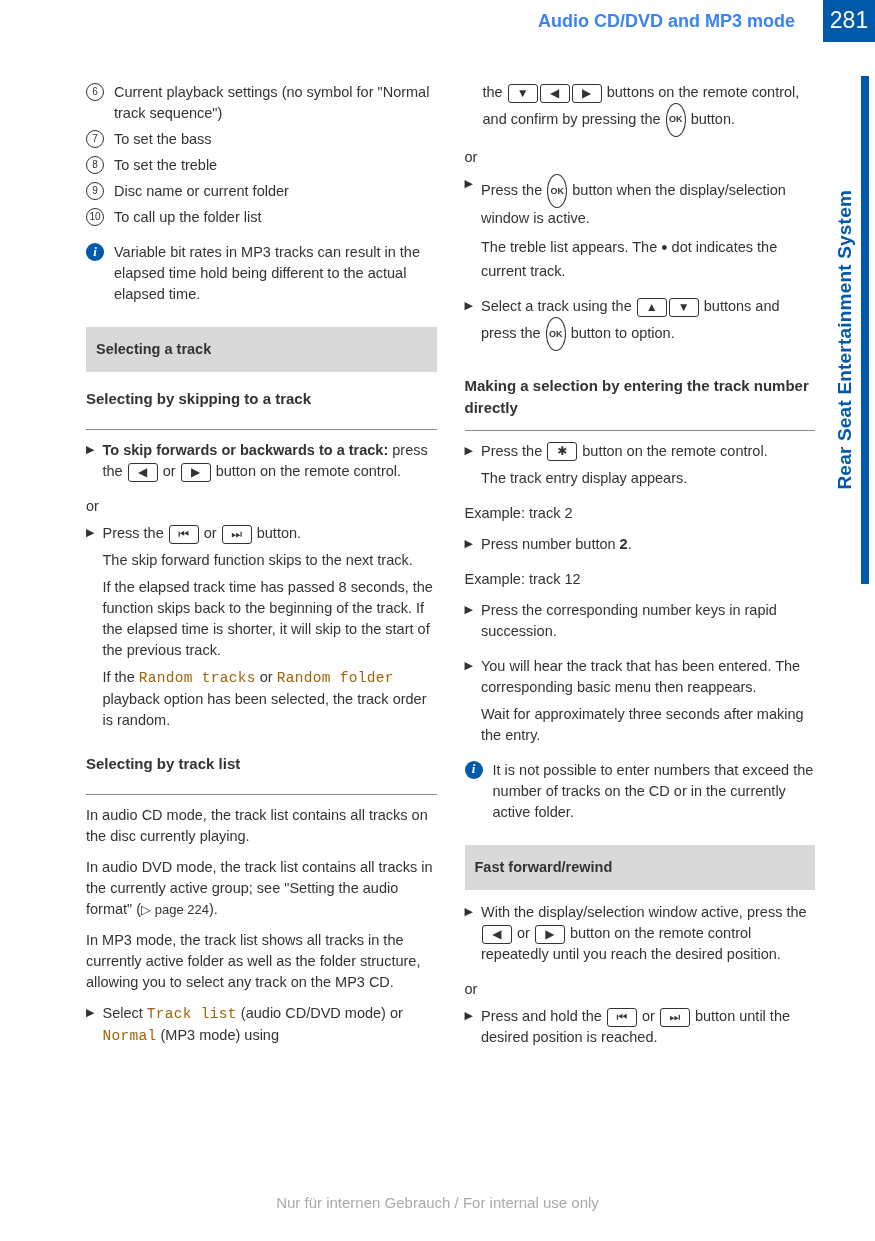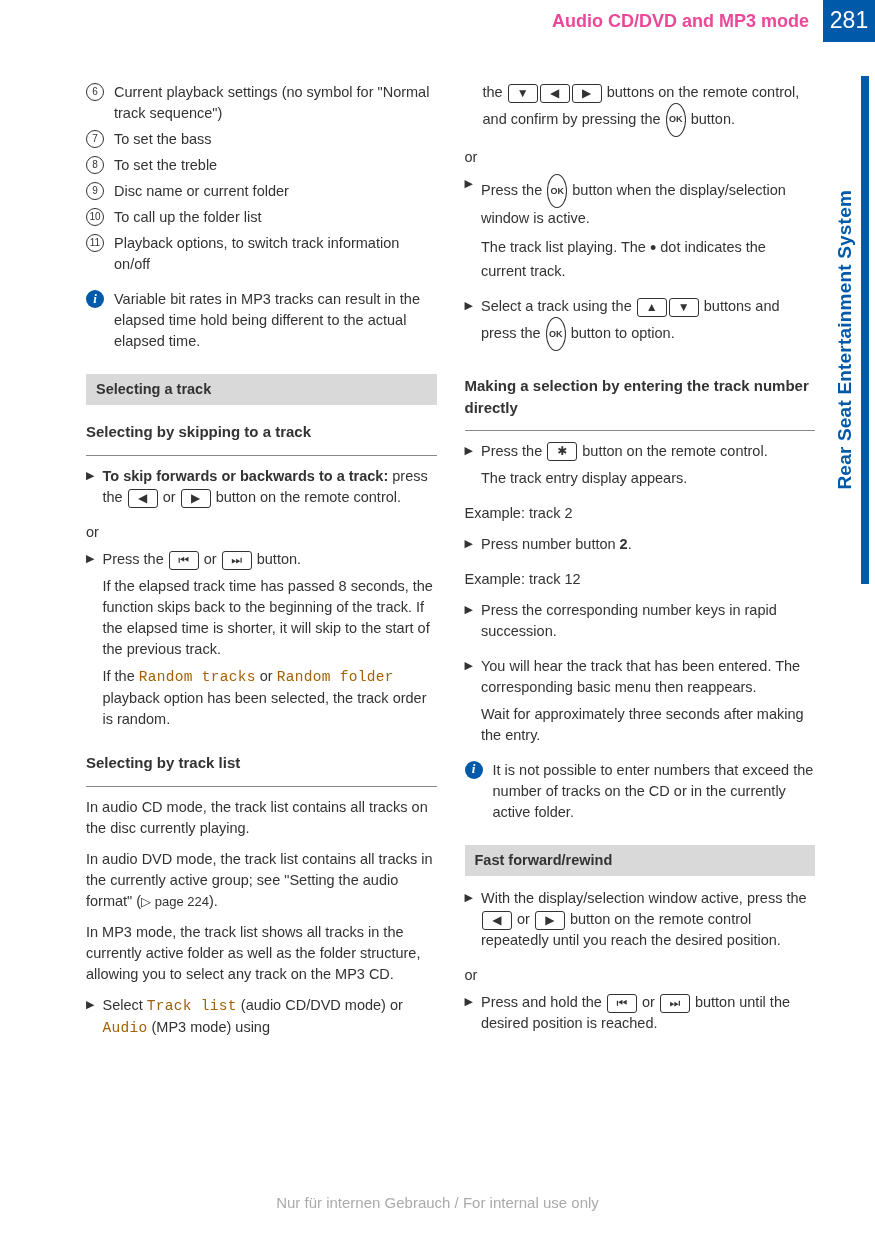--- a/index.html
+++ b/index.html
@@ -14,24 +14,24 @@
     background: #fff;
   }
   .header {
     display: flex;
     justify-content: flex-end;
     align-items: stretch;
     height: 42px;
   }
   .header-title {
     background: #fff;
-    color: #ec4899;
+    color: #3b82f6;
     font-weight: bold;
     font-size: 18px;
-    padding: 8px 14px 8px 0;
+    padding: 8px 28px 8px 0;
     display: flex;
     align-items: center;
   }
   .header-page {
     background: #005aa9;
     color: #fff;
     font-size: 23px;
     font-weight: 500;
     width: 52px;
     display: flex;
@@ -90,26 +90,26 @@
   }
   .info-row { display: flex; align-items: flex-start; margin-bottom: 16px; margin-top: 4px; }
   .info-icon {
     width: 18px; height: 18px; background: #005aa9; color: #fff; border-radius: 50%;
     display: inline-flex; align-items: center; justify-content: center;
     font-family: Georgia, serif; font-style: italic; font-weight: bold;
     font-size: 13px; margin-right: 10px; flex-shrink: 0; margin-top: 1px;
   }
   .section-bar {
     background: #d9d9d9; color: #333; font-weight: bold;
-    padding: 5px 10px; margin: 22px 0 12px 0; font-size: 14.5px;
+    padding: 12px 10px; margin: 22px 0 12px 0; font-size: 14.5px;
   }
   .sub-head {
     font-weight: bold; font-size: 15px;
     border-bottom: 1px solid #888;
-    padding-bottom: 12px; margin: 16px 0 10px 0;
+    padding-bottom: 19px; margin: 16px 0 10px 0;
   }
   .plain-head {
     font-weight: bold; font-size: 15px;
     border-bottom: 1px solid #888;
     padding-bottom: 11px; margin: 18px 0 10px 0;
   }
   .step { display: flex; align-items: flex-start; margin-bottom: 8px; }
   .tri {
     margin-right: 8px; margin-top: 4px; flex-shrink: 0; font-size: 11px;
     line-height: 1;
@@ -175,24 +175,20 @@
           <span>To set the treble</span>
         </li>
       <li>
           <span class="circ">9</span>
           <span>Disc name or current folder</span>
         </li>
       <li>
           <span class="circ">10</span>
           <span>To call up the folder list</span>
         </li>
-      <li>
-          <span class="circ">11</span>
-          <span>Playback options, to switch track information on/off</span>
-        </li>
     </ul>
 
     <div class="info-row">
       <span class="info-icon">i</span>
       <span>Variable bit rates in MP3 tracks can result in the elapsed time hold being different to the actual elapsed time.</span>
     </div>
 
     <div class="section-bar">Selecting a track</div>
 
     <div class="sub-head">Selecting by skipping to a track</div>
@@ -207,40 +203,41 @@
     </div>
 
     <p class="or">or</p>
 
     <div class="step">
       <span class="tri">▶</span>
       <div class="step-body">
         <p>
           <span>Press the </span><span class="btn">⏮</span><span> or </span><span class="btn">⏭</span><span> button.</span>
         </p>
+        <p>The skip forward function skips to the next track.</p>
         <p>If the elapsed track time has passed 8 seconds, the function skips back to the beginning of the track. If the elapsed time is shorter, it will skip to the start of the previous track.</p>
         <p>
           <span>If the </span><span class="menu-text">Random tracks</span><span> or </span><span class="menu-text">Random folder</span><span> playback option has been selected, the track order is random.</span>
         </p>
       </div>
     </div>
 
     <div class="sub-head">Selecting by track list</div>
 
     <p class="para">In audio CD mode, the track list contains all tracks on the disc currently playing.</p>
     <p class="para">
       <span>In audio DVD mode, the track list contains all tracks in the currently active group; see "Setting the audio format" (</span><span class="xref">▷ page 224</span><span>).</span>
     </p>
     <p class="para">In MP3 mode, the track list shows all tracks in the currently active folder as well as the folder structure, allowing you to select any track on the MP3 CD.</p>
 
     <div class="step">
       <span class="tri">▶</span>
       <div class="step-body">
         <p>
-          <span>Select </span><span class="menu-text">Track list</span><span> (audio CD/DVD mode) or </span><span class="menu-text">Audio</span><span> (MP3 mode) using</span>
+          <span>Select </span><span class="menu-text">Track list</span><span> (audio CD/DVD mode) or </span><span class="menu-text">Normal</span><span> (MP3 mode) using</span>
         </p>
       </div>
     </div>
 
   </div>
 
   <div class="col">
 
     <p class="para" style="padding-left:18px;">
       <span>the </span><span class="btn">▼</span><span class="btn">◀</span><span class="btn">▶</span><span> buttons on the remote control, and confirm by pressing the </span><span class="btn-round">OK</span><span> button.</span>
@@ -248,21 +245,21 @@
 
     <p class="or">or</p>
 
     <div class="step">
       <span class="tri">▶</span>
       <div class="step-body">
         <p>
           <span>Press the </span><span class="btn-round">OK</span><span> button when the display/selection window is active.</span>
         </p>
         <p>
-          <span>The track list playing. The </span><span class="dot">•</span><span> dot indicates the current track.</span>
+          <span>The treble list appears. The </span><span class="dot">•</span><span> dot indicates the current track.</span>
         </p>
       </div>
     </div>
 
     <div class="step">
       <span class="tri">▶</span>
       <div class="step-body">
         <p>
           <span>Select a track using the </span><span class="btn">▲</span><span class="btn">▼</span><span> buttons and press the </span><span class="btn-round">OK</span><span> button to option.</span>
         </p>

